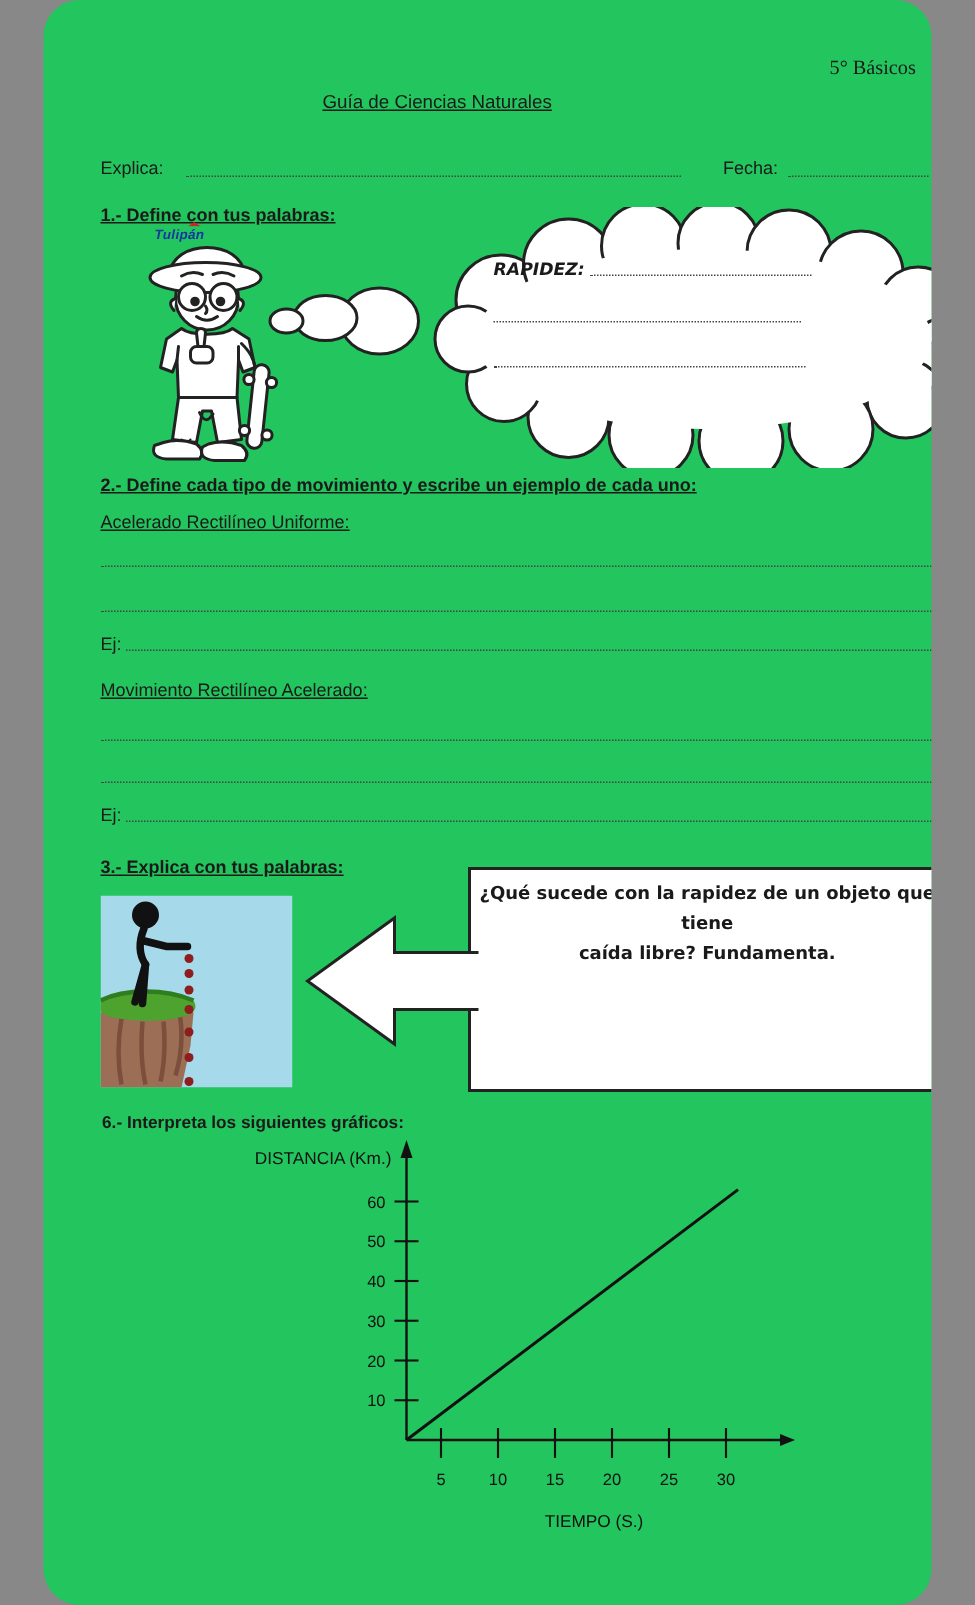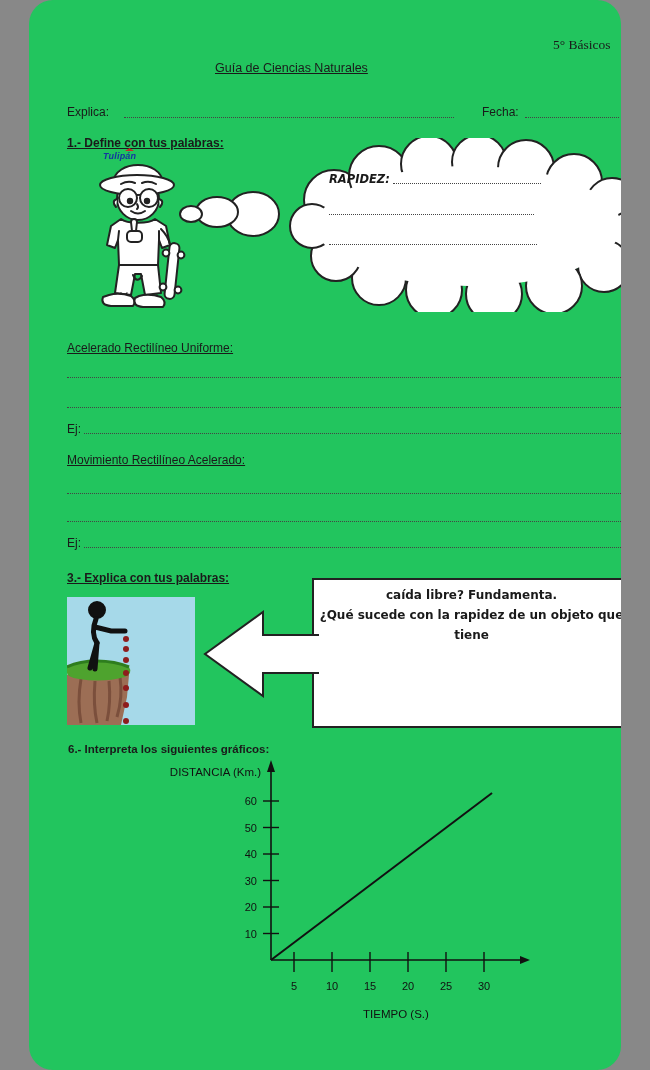--- a/index.html
+++ b/index.html
@@ -123,40 +123,41 @@
     </g>
   </svg>
 
   <div class="abs row comic" style="left:300px;top:172px;width:212px;">
     <span class="bubble-label">RAPIDEZ:</span>
     <span class="dots"></span>
   </div>
   <div class="abs dots" style="left:300px;top:214px;width:205px;"></div>
   <div class="abs dots" style="left:300px;top:244px;width:208px;"></div>
 
+  <div class="abs heading" style="left:38px;top:316px;">2.- Define cada tipo de movimiento y escribe un ejemplo de cada uno:</div>
   <div class="abs sub" style="left:38px;top:341px;">Acelerado Rectilíneo Uniforme:</div>
   <div class="abs dots" style="left:38px;top:377px;width:574px;"></div>
   <div class="abs dots" style="left:38px;top:407px;width:574px;"></div>
   <div class="abs row" style="left:38px;top:422px;width:574px;">
     <span class="lbl">Ej:</span>
     <span class="dots"></span>
   </div>
   <div class="abs sub" style="left:38px;top:453px;">Movimiento Rectilíneo Acelerado:</div>
   <div class="abs dots" style="left:38px;top:493px;width:574px;"></div>
   <div class="abs dots" style="left:38px;top:521px;width:574px;"></div>
   <div class="abs row" style="left:38px;top:536px;width:574px;">
     <span class="lbl">Ej:</span>
     <span class="dots"></span>
   </div>
 
   <div class="abs heading" style="left:38px;top:571px;">3.- Explica con tus palabras:</div>
 
   <div class="abs qbox comic" style="left:283px;top:578px;width:315px;height:140px;">
+    <span class="qline">¿Qué sucede con la rapidez de un objeto que tiene</span>
     <span class="qline">caída libre? Fundamenta.</span>
-    <span class="qline">¿Qué sucede con la rapidez de un objeto que tiene</span>
   </div>
 
   <svg class="abs" style="left:38px;top:597px;" width="128" height="128" viewBox="0 0 128 128">
     <rect x="0" y="0" width="128" height="128" fill="#a6d9e9"></rect>
 
     <polygon points="0,78 14,74 34,72 54,74 62,78 60,100 54,128 0,128" fill="#9c6e55"></polygon>
     <path d="M14,82 Q10,105 14,126 M28,84 Q26,108 30,126 M42,84 Q44,106 40,124 M53,80 Q56,100 50,120" stroke="#7b4f3c" stroke-width="3" fill="none"></path>
 
     <path d="M0,70 Q12,64 30,64 Q48,64 62,70 Q66,76 58,80 Q36,86 12,82 Q0,80 0,76 Z" fill="#4ea32e"></path>
     <path d="M0,70 Q12,64 30,64 Q48,64 62,70" stroke="#2e7d1e" stroke-width="3" fill="none"></path>

